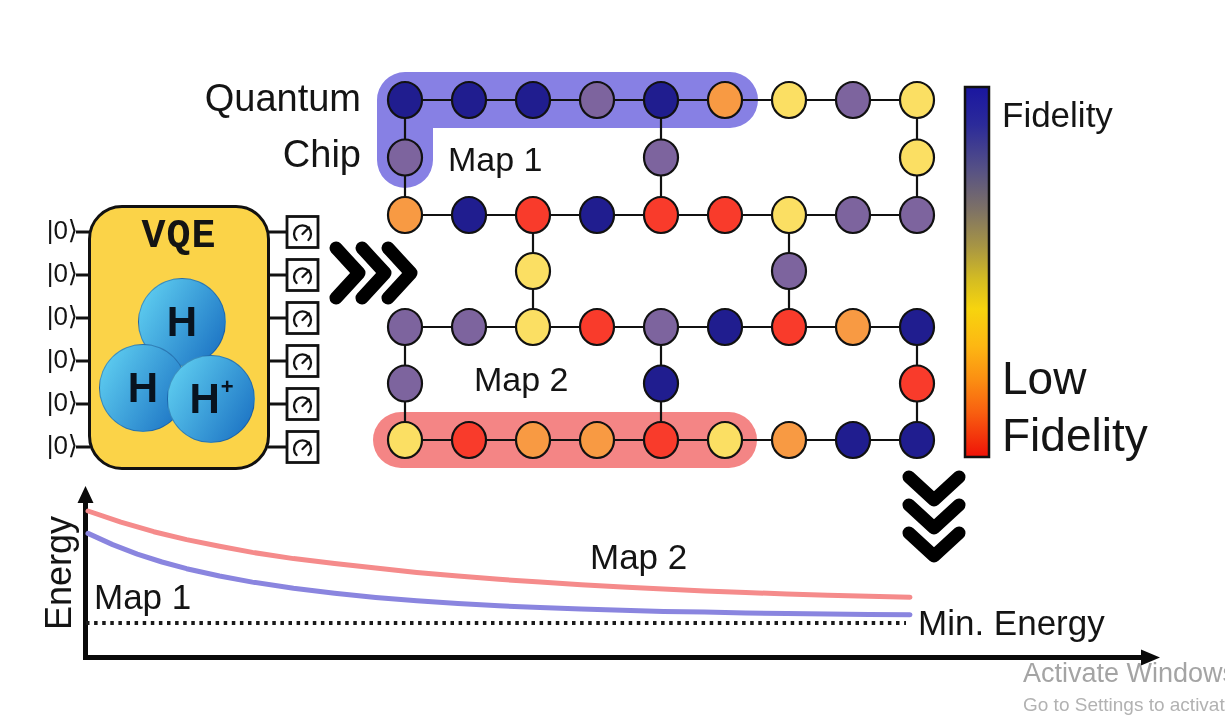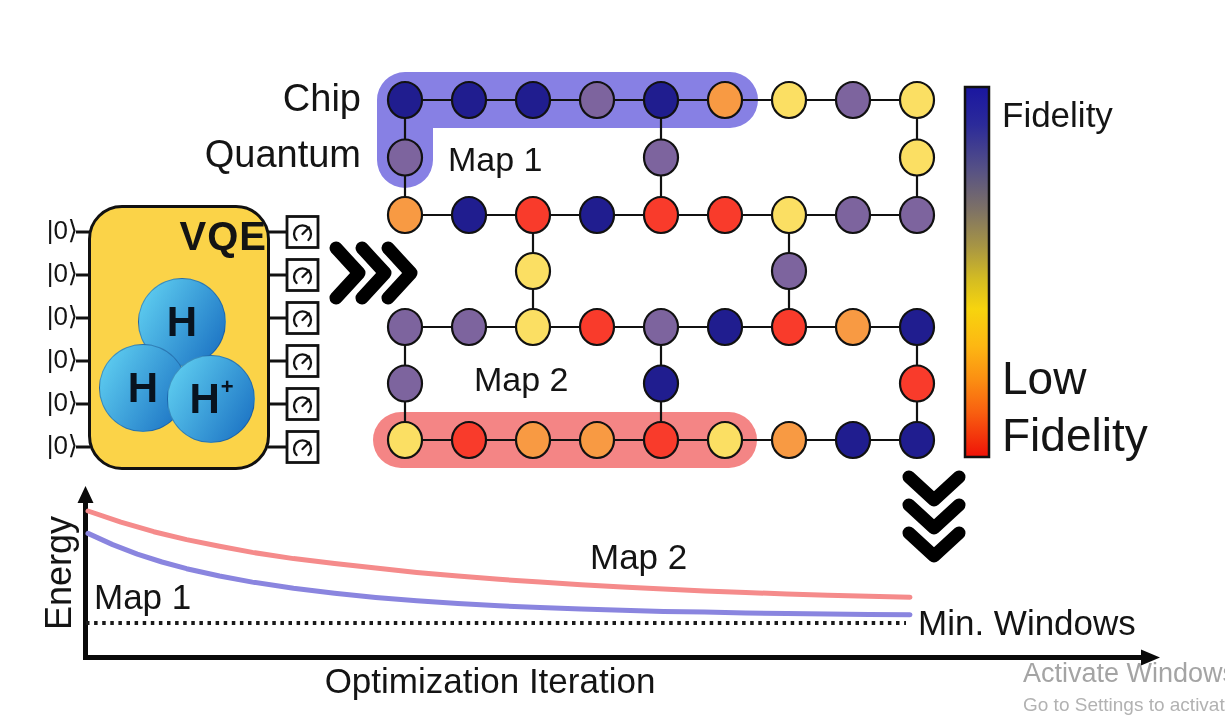--- a/index.html
+++ b/index.html
@@ -7,21 +7,21 @@
     position:relative;width:1225px;height:723px;background:#ffffff;overflow:hidden;
     font-family:"Liberation Sans","DejaVu Sans",sans-serif;color:#141414;
   }
   .canvas{position:absolute;left:0;top:0;}
   .lbl{position:absolute;font-weight:500;white-space:nowrap;}
   
   .chip-title{left:148px;top:70px;width:213px;text-align:right;font-size:38px;line-height:56px;}
   .circuit-title{left:88px;top:154px;width:182px;text-align:center;font-size:36px;}
   .vqe-box{position:absolute;left:88px;top:205px;width:182px;height:265px;
     background:var(--vqe-fill,#fbd348);border:3px solid #111;border-radius:34px;box-sizing:border-box;}
-  .vqe-title{position:absolute;left:0;right:0;top:6px;text-align:right;font-size:40px;font-weight:600;letter-spacing:1px;}
+  .vqe-title{position:absolute;left:0;right:0;top:6px;text-align:center;font-size:40px;font-weight:600;letter-spacing:1px;font-family:Liberation Mono, monospace;}
   .atom{position:absolute;width:88px;height:88px;border-radius:50%;
     background:linear-gradient(120deg,var(--atom-light,#5ecdf0) 8%,var(--atom-dark,#1d74c4) 92%);
     display:flex;align-items:center;justify-content:center;
     font-size:42px;font-weight:700;color:#08131f;border:1px solid rgba(12,50,110,.35);box-sizing:border-box;}
   .atom-1{left:138px;top:278px;}
   .atom-2{left:99px;top:344px;}
   .atom-3{left:167px;top:355px;}
   .atom sup{font-size:22px;font-weight:700;position:relative;top:-4px;left:1px;}
   .ket{position:absolute;left:34px;width:44px;text-align:right;font-size:26px;font-weight:500;}
   
@@ -180,22 +180,22 @@
     </g>
     <line x1="86" y1="623" x2="906" y2="623" stroke="#1a1a1a" stroke-width="4" stroke-dasharray="3.5 4.6"></line>
 
     <g>
         <path d="M88.0 533.4 L112.7 544.6 L137.3 554.1 L162.0 562.0 L186.6 568.7 L219.5 576.0 L252.4 582.1 L293.5 588.3 L334.6 593.3 L375.7 597.5 L416.8 600.8 L457.9 603.5 L499.0 605.8 L540.1 607.5 L581.2 609.1 L622.3 610.3 L663.4 611.4 L704.5 612.1 L745.6 612.9 L786.7 613.5 L827.8 614.0 L868.9 614.4 L910.0 614.7" fill="none" stroke="#8a85df" stroke-width="5" stroke-linecap="round" stroke-linejoin="round"></path>
         <path d="M88.0 511.0 L120.9 522.2 L153.8 531.7 L186.6 539.6 L219.5 546.3 L252.4 552.4 L293.5 558.6 L334.6 563.6 L375.7 568.1 L416.8 572.4 L457.9 576.0 L499.0 579.3 L540.1 582.1 L581.2 584.7 L622.3 586.9 L663.4 589.1 L704.5 590.9 L745.6 592.5 L786.7 594.0 L827.8 595.2 L868.9 596.2 L910.0 597.2" fill="none" stroke="#f58b8b" stroke-width="5" stroke-linecap="round" stroke-linejoin="round"></path>
       </g>
   </svg>
 
   <div class="lbl chip-title">
+    <div>Quantum</div>
     <div>Chip</div>
-    <div>Quantum</div>
   </div>
 
   <div class="vqe-box">
     <div class="vqe-title">VQE</div>
   </div>
   <div class="atom atom-1">
     <span><span>H</span><sup></sup></span>
   </div>
   <div class="atom atom-2">
     <span><span>H</span><sup></sup></span>
@@ -217,20 +217,19 @@
 
   <div class="lbl high-label">
     <div>Fidelity</div>
   </div>
   <div class="lbl low-label">
     <div>Low</div>
     <div>Fidelity</div>
   </div>
 
   <div class="lbl energy-label">Energy</div>
-  <div class="lbl xaxis-label">Optimization Iteration</div>
-  <div class="lbl min-energy-label">Min. Windows</div>
+  <div class="lbl min-energy-label">Min. Energy</div>
   <div class="lbl map1-curve-label">Map 1</div>
   <div class="lbl map2-curve-label">Map 2</div>
 
   <div class="lbl wm1">Activate Windows</div>
   <div class="lbl wm2">Go to Settings to activate Windows.</div>
 </div>
 
 </body></html>

